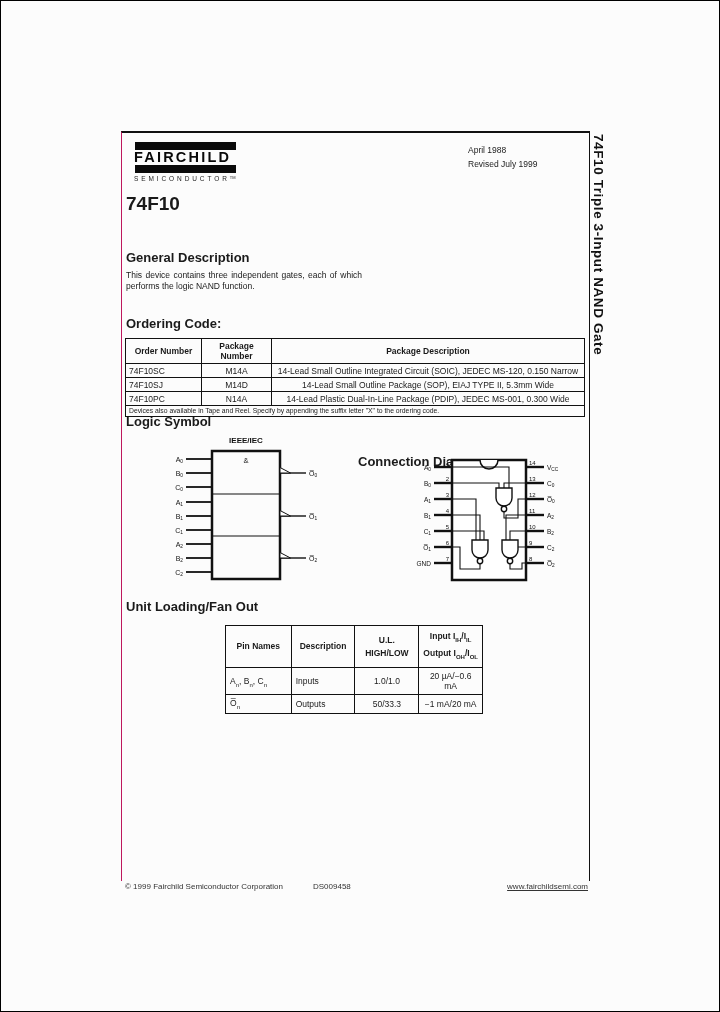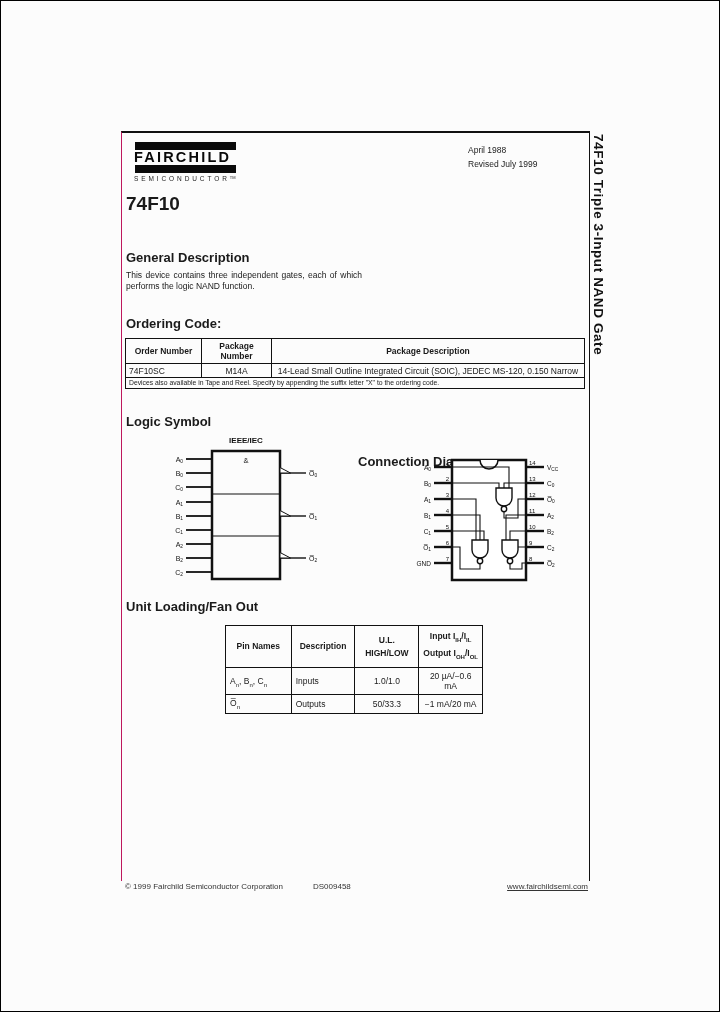--- a/index.html
+++ b/index.html
@@ -113,20 +113,30 @@
           <th>Order Number</th>
           <th>Package Number</th>
           <th>Package Description</th>
         </tr>
       </thead>
       <tbody>
         <tr>
           <td class="c1">74F10SC</td>
           <td class="c2">M14A</td>
           <td class="c3">14-Lead Small Outline Integrated Circuit (SOIC), JEDEC MS-120, 0.150 Narrow</td>
+        </tr>
+        <tr>
+          <td class="c1">74F10SJ</td>
+          <td class="c2">M14D</td>
+          <td class="c3">14-Lead Small Outline Package (SOP), EIAJ TYPE II, 5.3mm Wide</td>
+        </tr>
+        <tr>
+          <td class="c1">74F10PC</td>
+          <td class="c2">N14A</td>
+          <td class="c3">14-Lead Plastic Dual-In-Line Package (PDIP), JEDEC MS-001, 0.300 Wide</td>
         </tr>
         <tr>
           <td class="fn" colspan="3">Devices also available in Tape and Reel. Specify by appending the suffix letter "X" to the ordering code.</td>
         </tr>
       </tbody>
     </table>
 
     <h3 class="h-sec ls-h">Logic Symbol</h3>
     <h3 class="h-sec cd-h">Connection Diagram</h3>
 

